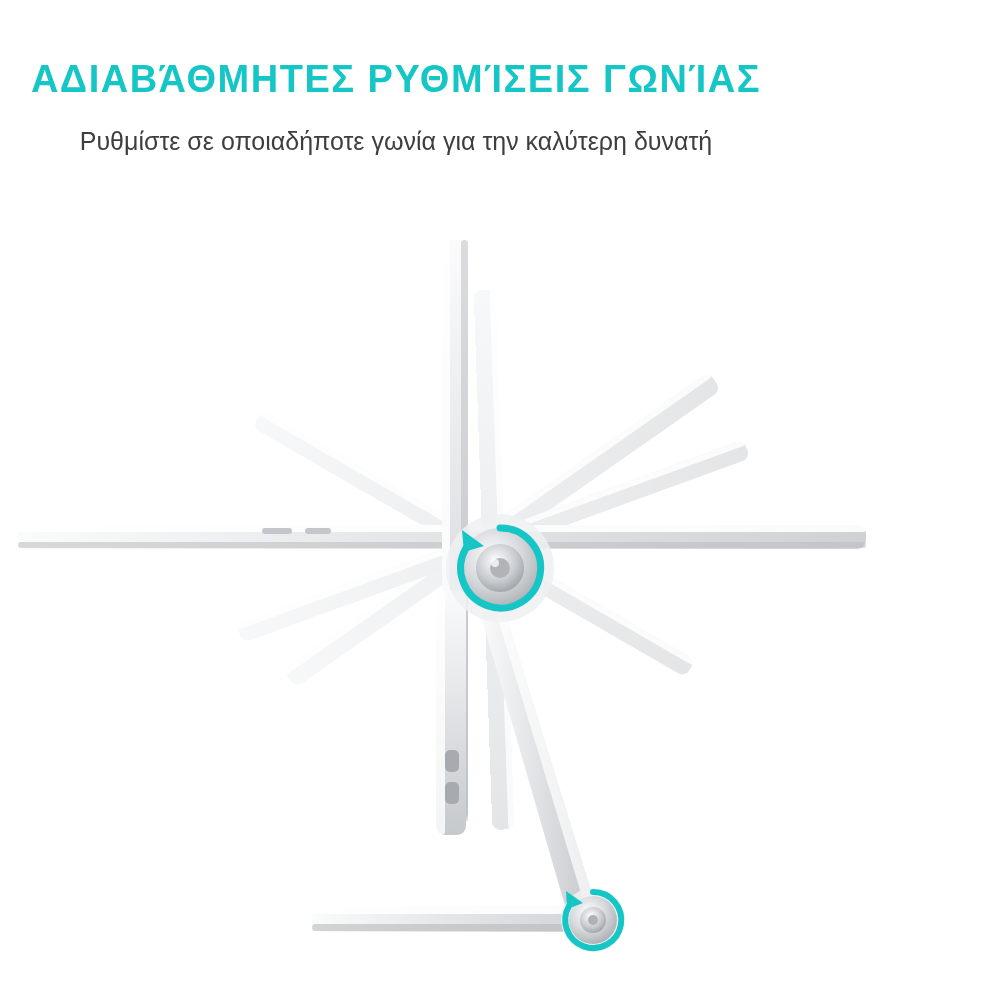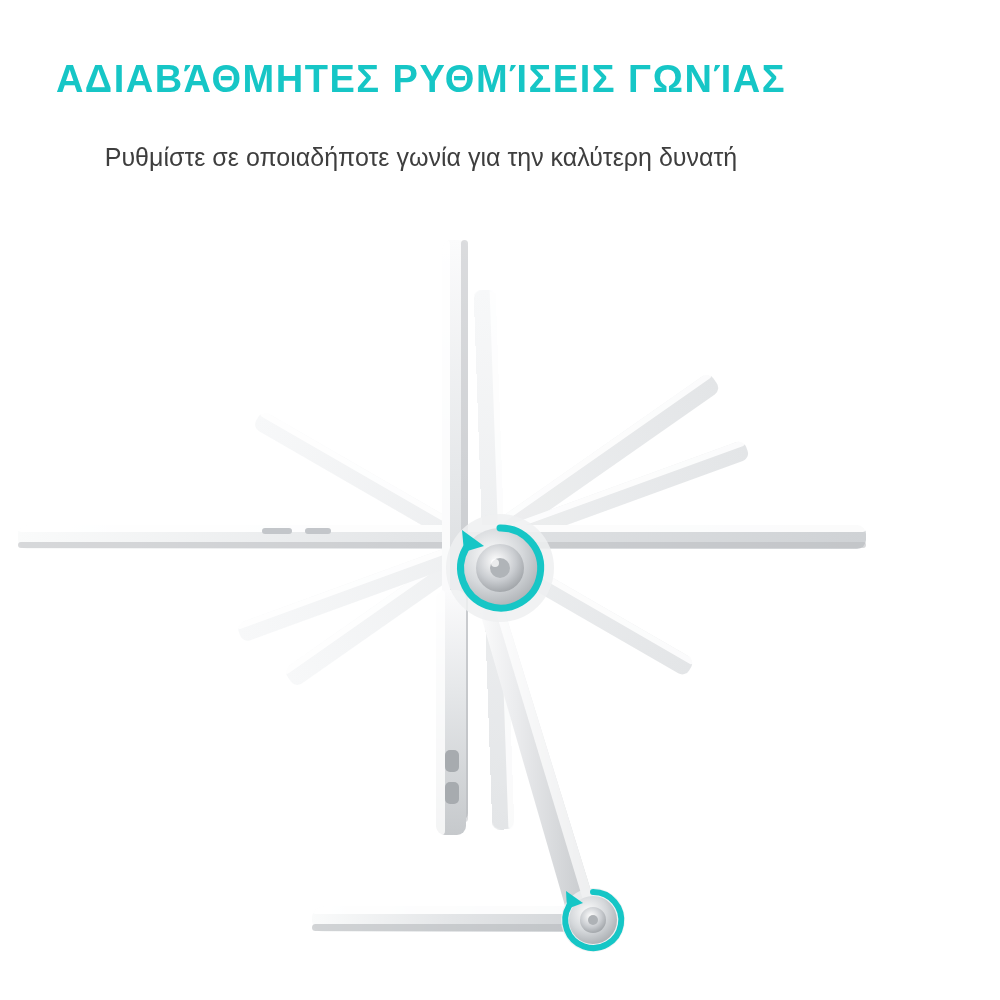--- a/index.html
+++ b/index.html
@@ -23,33 +23,32 @@
     background: #ffffff;
   }
 
   
   .text-block {
     position: absolute;
     top: 58px;
     left: 0;
     width: 792px;
     text-align: center;
-    padding-left: 25px;
   }
   .headline {
     font-size: 38px;
     font-weight: bold;
     letter-spacing: 1.5px;
     color: #16c6c6;
     margin: 0;
     line-height: 1.15;
     white-space: nowrap;
   }
   .subhead {
-    margin: 38px auto 0 auto;
+    margin: 22px auto 0 auto;
     width: 790px;
     font-size: 25px;
     line-height: 1.38;
     color: #3e3e3e;
     font-weight: 400;
   }
 
   
   .illustration {
     position: absolute;

